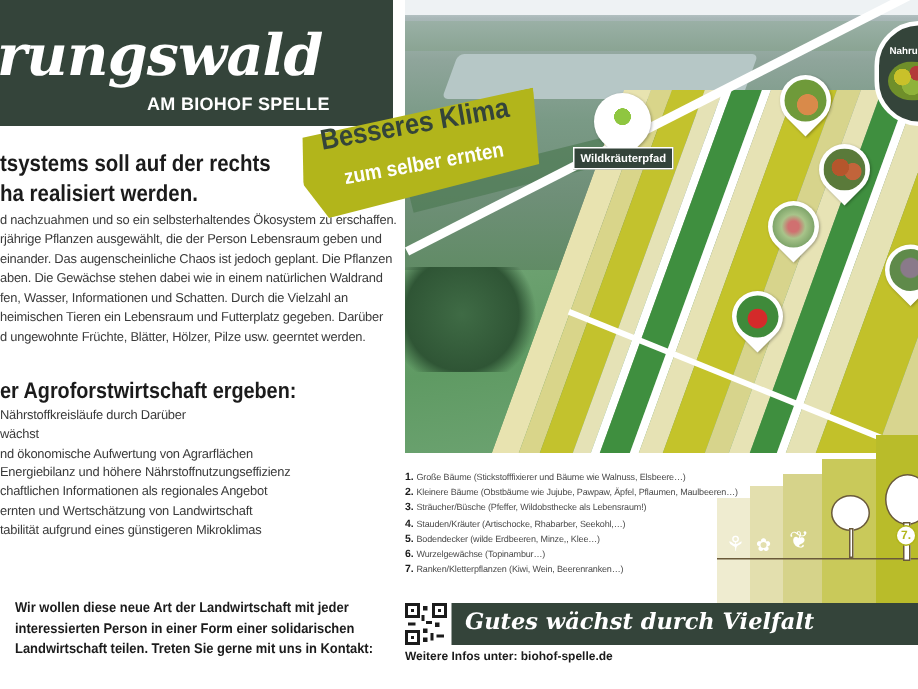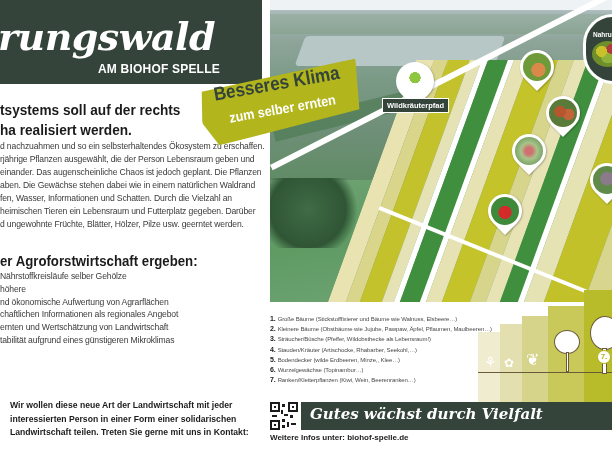--- a/index.html
+++ b/index.html
@@ -164,23 +164,24 @@
   <span>rjährige Pflanzen ausgewählt, die der Person Lebensraum geben und</span>
   <span>einander. Das augenscheinliche Chaos ist jedoch geplant. Die Pflanzen</span>
   <span>aben. Die Gewächse stehen dabei wie in einem natürlichen Waldrand</span>
   <span>fen, Wasser, Informationen und Schatten. Durch die Vielzahl an</span>
   <span>heimischen Tieren ein Lebensraum und Futterplatz gegeben. Darüber</span>
   <span>d ungewohnte Früchte, Blätter, Hölzer, Pilze usw. geerntet werden.</span>
 </div>
 
 <div class="benefits-heading">er Agroforstwirtschaft ergeben:</div>
 <ul class="benefits-list">
-  <li>Nährstoffkreisläufe selber Gehölze</li>
-  <li>höhere</li>
+  <li>Nährstoffkreisläufe durch Darüber</li>
+  <li>wächst</li>
   <li>nd ökonomische Aufwertung von Agrarflächen</li>
+  <li>Energiebilanz und höhere Nährstoffnutzungseffizienz</li>
   <li>chaftlichen Informationen als regionales Angebot</li>
   <li>ernten und Wertschätzung von Landwirtschaft</li>
   <li>tabilität aufgrund eines günstigeren Mikroklimas</li>
 </ul>
 
 <div class="contact-text">
   <span>Wir wollen diese neue Art der Landwirtschaft mit jeder</span>
   <span>interessierten Person in einer Form einer solidarischen</span>
   <span>Landwirtschaft teilen. Treten Sie gerne mit uns in Kontakt:</span>
 </div>

